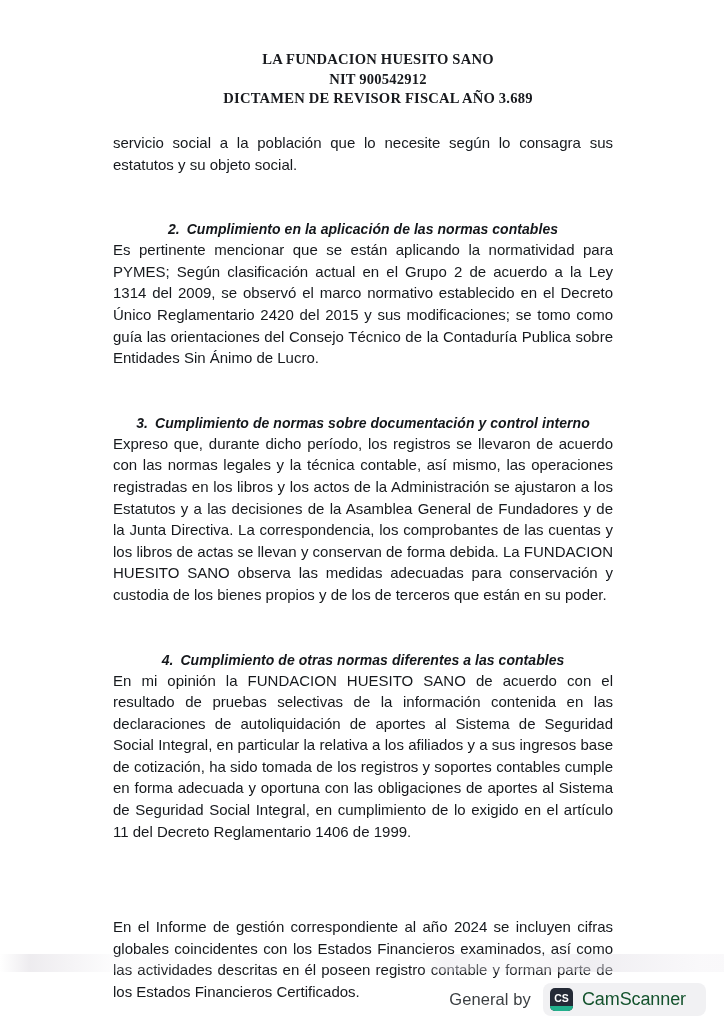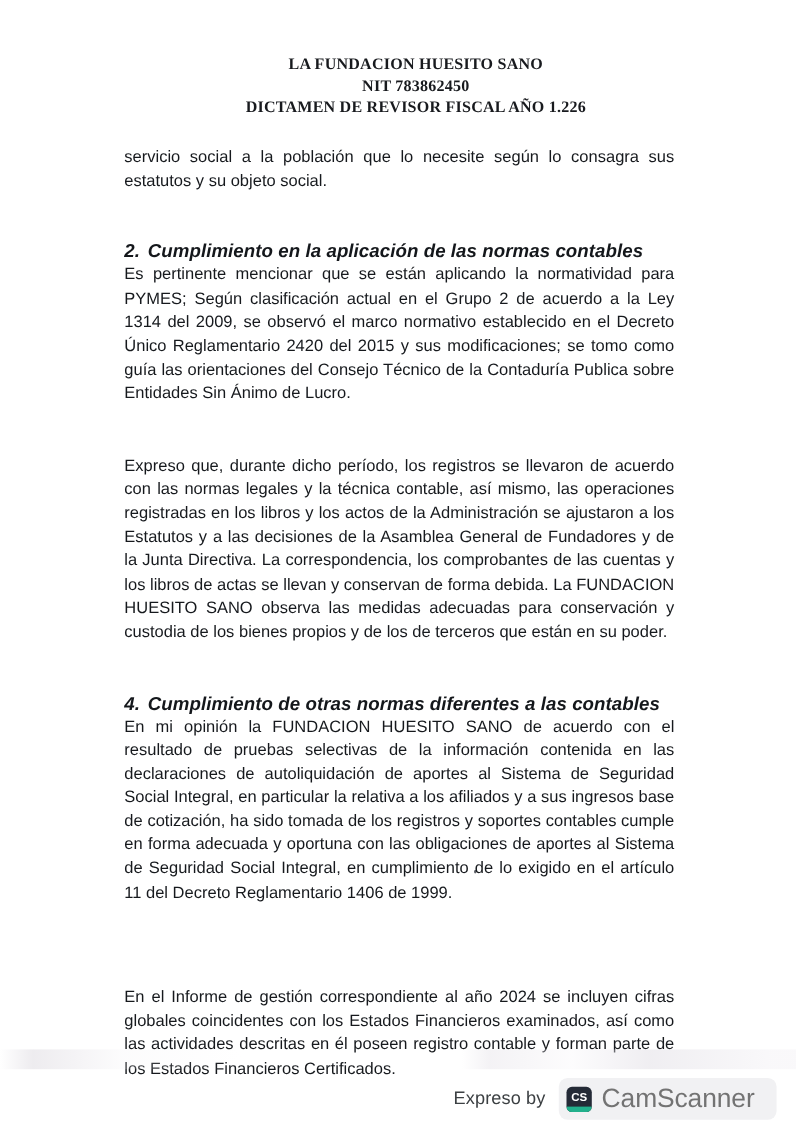--- a/index.html
+++ b/index.html
@@ -75,25 +75,25 @@
     text-justify: inter-word;
     color: #16191d;
     hyphens: none;
   }
   p.para.last-natural {
     text-align-last: left;
   }
 
   h2.section-title {
     margin: 0;
-    font-size: 17px;
+    font-size: 14px;
     line-height: 20px;
     font-weight: 700;
     font-style: italic;
-    text-align: left;
+    text-align: center;
     color: #14171b;
     letter-spacing: 0.05px;
   }
   h2.section-title .num {
     margin-right: 7px;
   }
 
   .sec { position: relative; }
   .gap-lg { height: 44px; }
   .gap-md { height: 30px; }
@@ -154,53 +154,56 @@
     padding-bottom: 3px;
     box-sizing: border-box;
   }
   .cs-mark .cs-bar {
     position: absolute;
     left: 0; right: 0; bottom: 0;
     height: 5px;
     background: #22b08c;
   }
   .cs-word {
-    font-size: 24px;
-    color: #737373;
+    font-size: 18px;
+    color: #14532d;
     letter-spacing: -0.1px;
     white-space: nowrap;
   }
 </style>
 </head>
 <body>
 
 <div class="page">
 
   <div class="letterhead">
     <span class="lh-line l1">LA FUNDACION HUESITO SANO</span>
-    <span class="lh-line l2">NIT 783862450</span>
-    <span class="lh-line l3">DICTAMEN DE REVISOR FISCAL AÑO 1.226</span>
+    <span class="lh-line l2">NIT 900542912</span>
+    <span class="lh-line l3">DICTAMEN DE REVISOR FISCAL AÑO 3.689</span>
   </div>
 
   <div class="body-col">
 
     <p class="para last-natural">servicio social a la población que lo necesite según lo consagra sus estatutos y su objeto social.</p>
 
     <div class="gap-lg"></div>
 
     <div class="sec">
       <h2 class="section-title">
         <span class="num">2.</span><span>Cumplimiento en la aplicación de las normas contables</span>
       </h2>
       <p class="para last-natural">Es pertinente mencionar que se están aplicando la normatividad para PYMES; Según clasificación actual en el Grupo 2 de acuerdo a la Ley 1314 del 2009, se observó el marco normativo establecido en el Decreto Único Reglamentario 2420 del 2015 y sus modificaciones; se tomo como guía las orientaciones del Consejo Técnico de la Contaduría Publica sobre Entidades Sin Ánimo de Lucro.</p>
     </div>
 
     <div class="gap-lg"></div>
 
     <div class="sec">
+      <h2 class="section-title">
+        <span class="num">3.</span><span>Cumplimiento de normas sobre documentación y control interno</span>
+      </h2>
       <p class="para last-natural">Expreso que, durante dicho período, los registros se llevaron de acuerdo con las normas legales y la técnica contable, así mismo, las operaciones registradas en los libros y los actos de la Administración se ajustaron a los Estatutos y a las decisiones de la Asamblea General de Fundadores y de la Junta Directiva. La correspondencia, los comprobantes de las cuentas y los libros de actas se llevan y conservan de forma debida. La FUNDACION HUESITO SANO observa las medidas adecuadas para conservación y custodia de los bienes propios y de los de terceros que están en su poder.</p>
       <div class="stray-dot"></div>
     </div>
 
     <div class="gap-lg"></div>
 
     <div class="sec">
       <h2 class="section-title">
         <span class="num">4.</span><span>Cumplimiento de otras normas diferentes a las contables</span>
       </h2>
@@ -212,21 +215,21 @@
     <div class="sec">
       <div class="gap-md"></div>
       <p class="para last-natural">En el Informe de gestión correspondiente al año 2024 se incluyen cifras globales coincidentes con los Estados Financieros examinados, así como las actividades descritas en él poseen registro contable y forman parte de los Estados Financieros Certificados.</p>
     </div>
 
   </div>
 
   <div class="scan-noise"></div>
 
   <div class="footer-badge">
-    <span class="powered-by">Expreso by</span>
+    <span class="powered-by">General by</span>
     <span class="cs-chip">
       <span class="cs-mark">
         <span class="cs-letters">CS</span>
         <span class="cs-bar"></span>
       </span>
       <span class="cs-word">CamScanner</span>
     </span>
   </div>
 
 </div>

